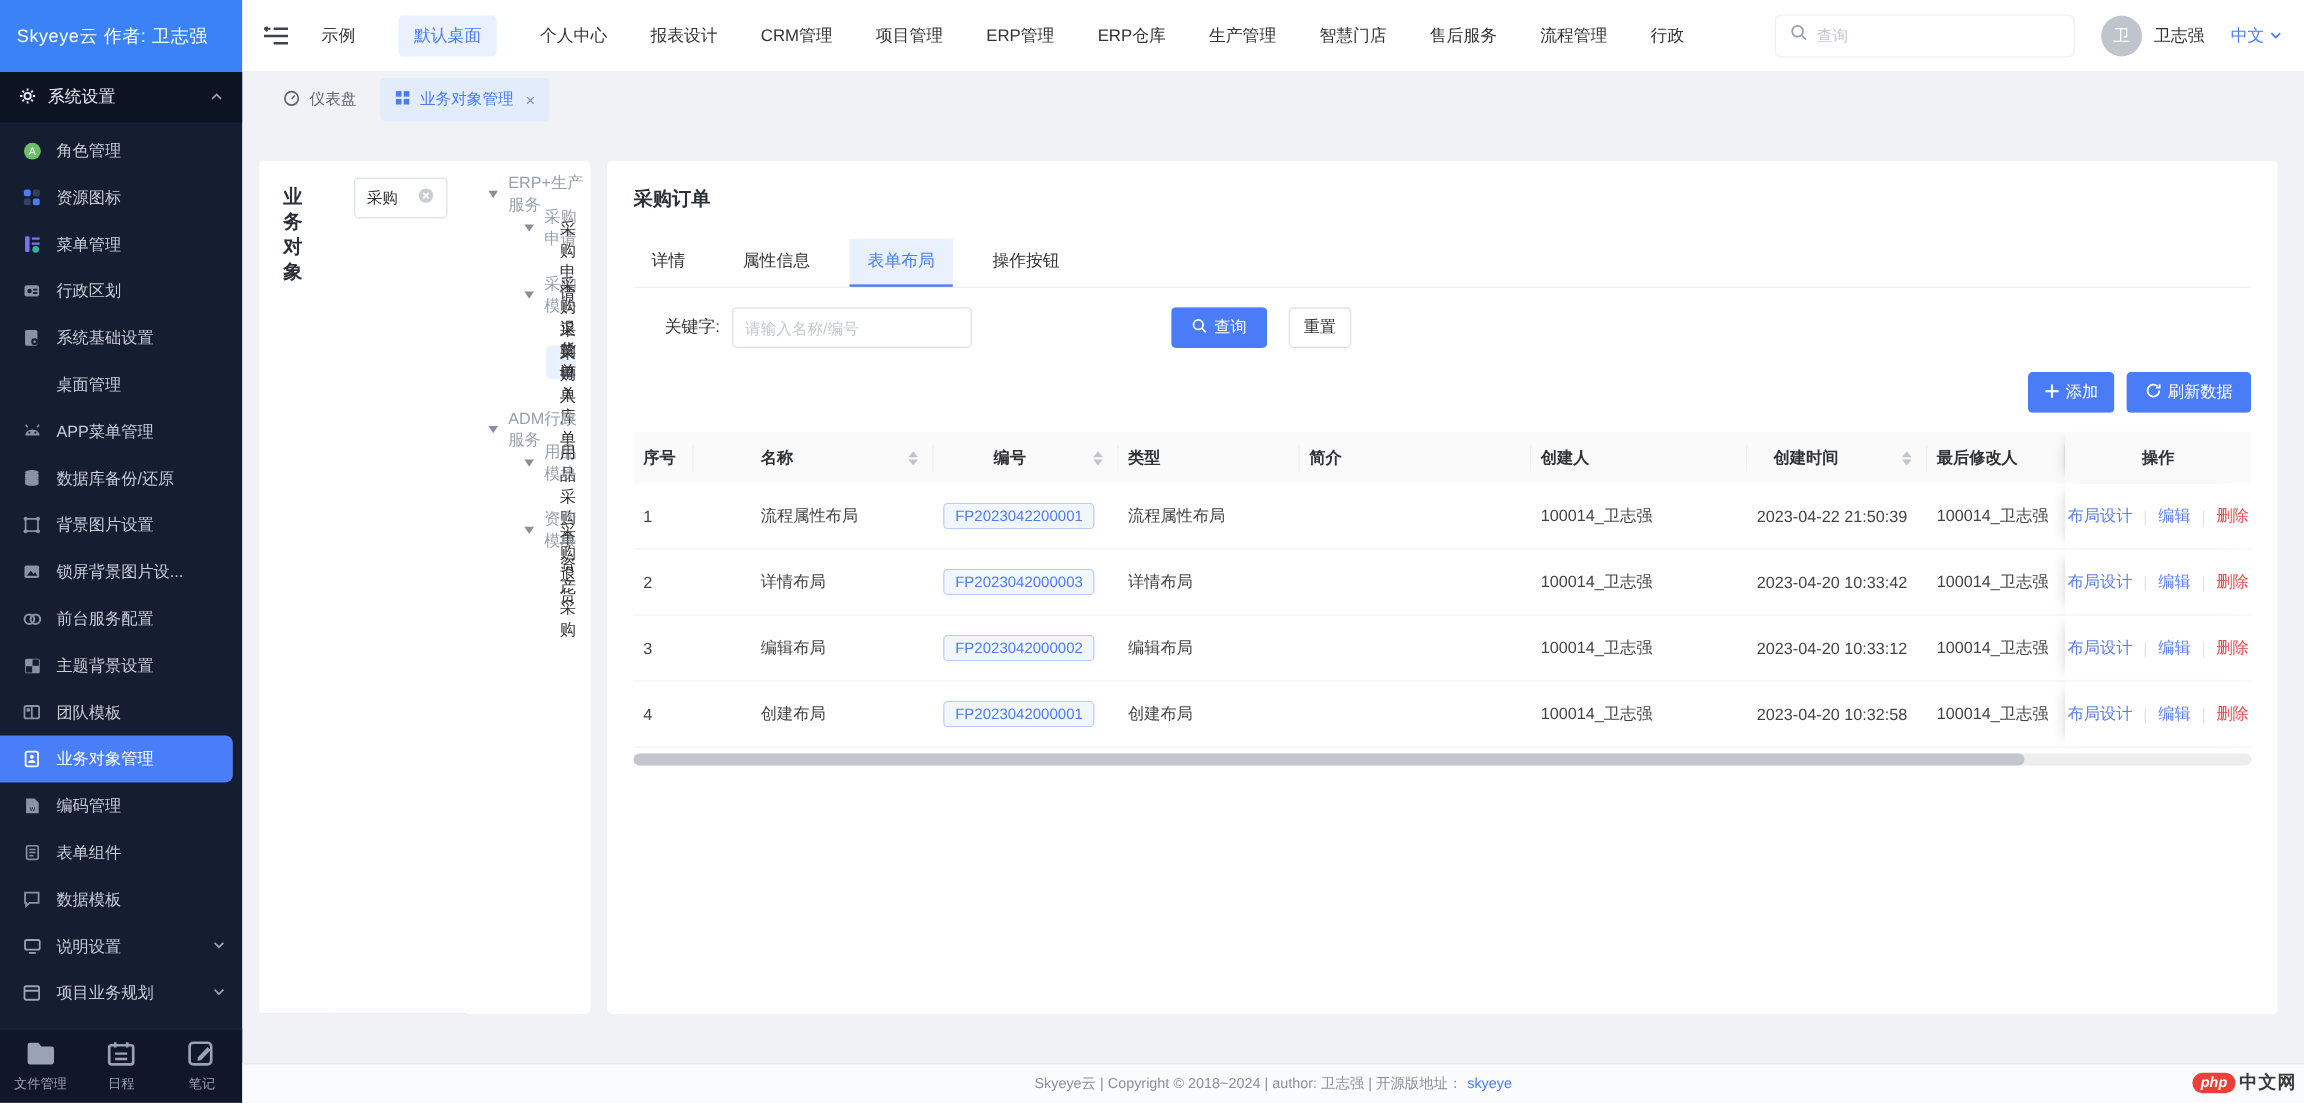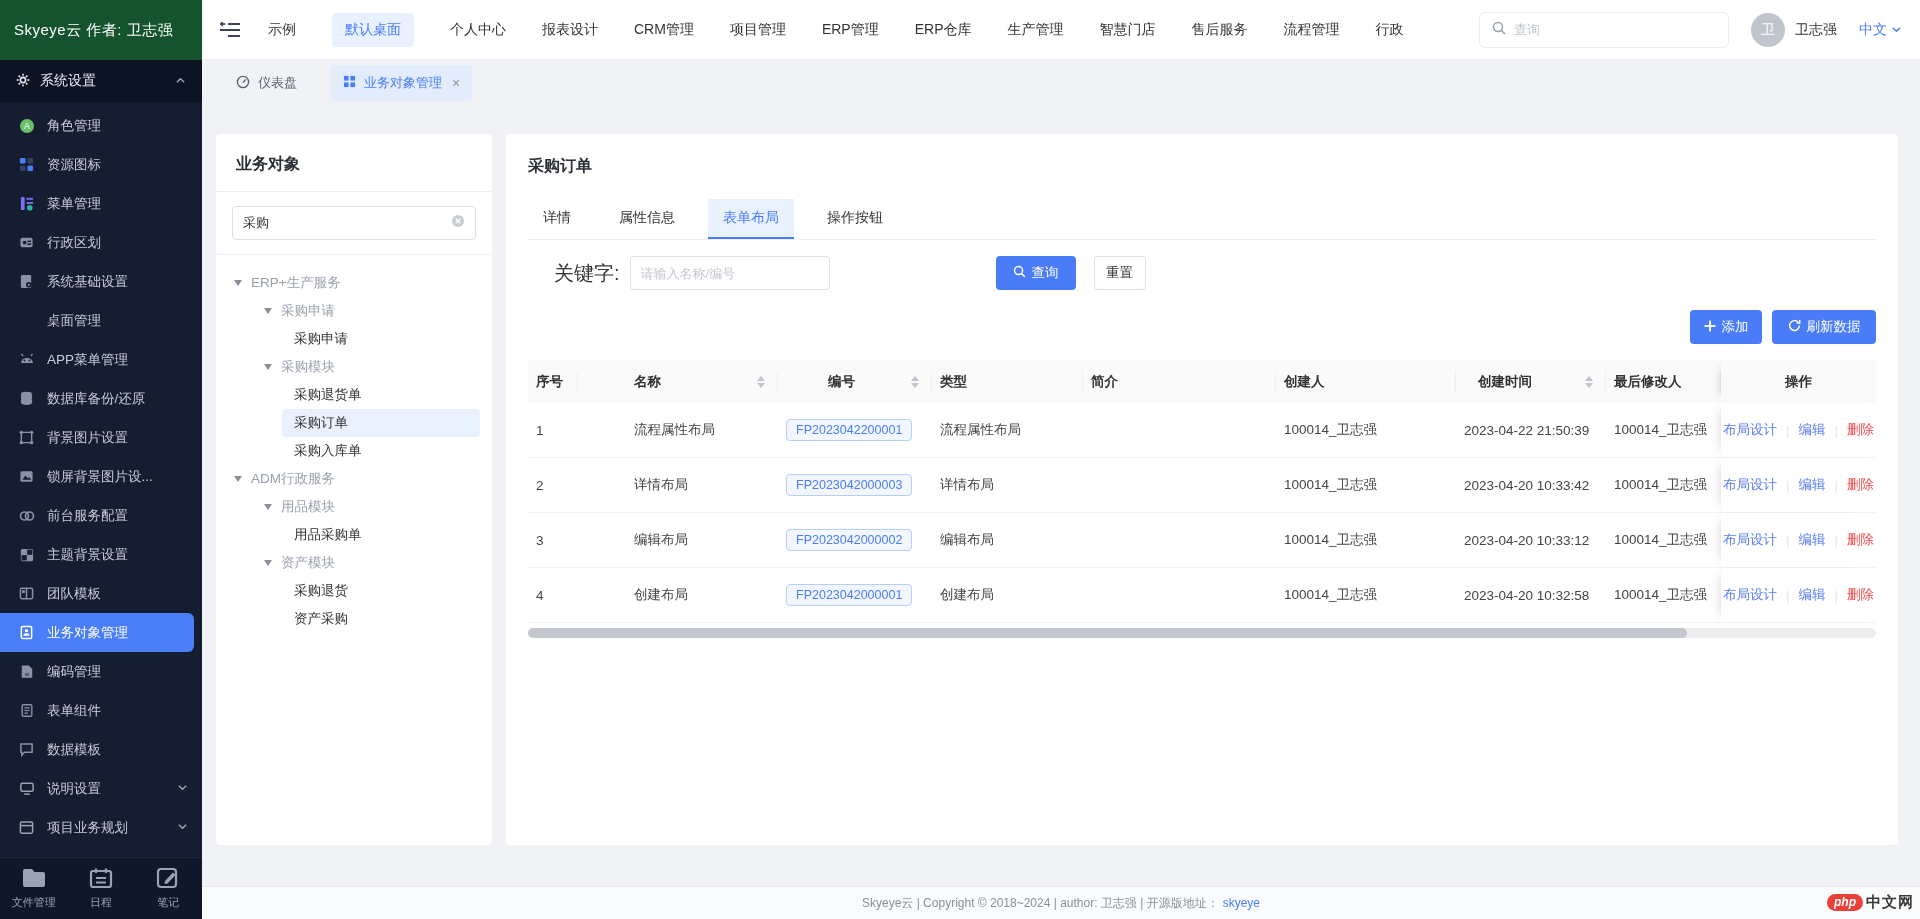--- a/index.html
+++ b/index.html
@@ -2,21 +2,21 @@
 <html><head>
 <meta charset="utf-8">
 <style>
   * { margin:0; padding:0; box-sizing:border-box; }
   html,body { width:1920px; height:919px; overflow:hidden; background:#fff;
     font-family:"Liberation Sans","DejaVu Sans",sans-serif; }
   .stage { width:1920px; height:919px; display:flex; overflow:hidden; }
 
   
   .sidebar { width:202px; background:#151d30; display:flex; flex-direction:column; flex-shrink:0; }
-  .logo { height:60px; background:#14532d; color:#fff; font-size:15px; display:flex; align-items:center; padding-left:14px; letter-spacing:.5px; flex-shrink:0; }
+  .logo { height:60px; background:#3b82f6; color:#fff; font-size:15px; display:flex; align-items:center; padding-left:14px; letter-spacing:.5px; flex-shrink:0; }
   .menu-head { height:42px; background:#0c1424; color:#e7ebf2; font-size:14px; display:flex; align-items:center; gap:10px; padding:0 16px; flex-shrink:0; cursor:pointer; }
   .menu-head .grow { flex:1; }
   .menu-items { flex:1; overflow:hidden; padding-top:4px; }
   .m-item { height:39px; display:flex; align-items:center; gap:12px; padding-left:18px; color:#c7ccd6; font-size:13.5px; cursor:pointer; }
   .m-item .ic { width:17px; height:17px; display:inline-flex; align-items:center; justify-content:center; flex-shrink:0; }
   .m-item.noicon { padding-left:47px; }
   .m-item.active { background:#4a7df8; color:#fff; border-radius:0 6px 6px 0; margin-right:8px; }
   .m-item .grow { flex:1; }
   .m-item .chev { margin-right:14px; }
   .dock { height:62px; background:#0f1728; border-top:1px solid rgba(255,255,255,.07); display:flex; align-items:center; justify-content:space-around; flex-shrink:0; }
@@ -29,50 +29,50 @@
   .nav { display:flex; align-items:center; gap:36px; }
   .nav a { font-size:14px; color:#333; text-decoration:none; white-space:nowrap; cursor:pointer; }
   .nav a.active { background:#e9f1fe; color:#4a7cf8; padding:8px 13px; border-radius:4px; }
   .top-search { margin-left:auto; width:250px; height:36px; border:1px solid #ebedf0; border-radius:6px; display:flex; align-items:center; gap:8px; padding:0 12px; background:#fff; }
   .top-search input { border:none; outline:none; font-size:13px; color:#333; width:100%; background:transparent; }
   .top-search input::placeholder { color:#c3c7cf; }
   .avatar { width:34px; height:34px; border-radius:50%; background:#c0c4cc; color:#fff; font-size:14px; display:flex; align-items:center; justify-content:center; margin-left:22px; cursor:pointer; }
   .username { font-size:14px; color:#333; margin-left:10px; cursor:pointer; }
   .lang { font-size:14px; color:#4a7cf8; margin-left:22px; display:flex; align-items:center; gap:4px; cursor:pointer; }
 
-  .tabstrip { height:46px; display:flex; align-items:center; gap:22px; padding-left:22px; flex-shrink:0; }
+  .tabstrip { height:46px; display:flex; align-items:center; gap:8px; padding-left:22px; flex-shrink:0; }
   .page-tab { display:flex; align-items:center; gap:8px; font-size:13px; color:#5c6370; padding:9px 12px; border-radius:4px; cursor:pointer; }
   .page-tab.active { background:#e2ecfb; color:#4a7cf8; }
   .page-tab .x { color:#8a9099; font-size:14px; margin-left:2px; cursor:pointer; }
 
   .content { flex:1; display:flex; gap:14px; padding:28px 22px 41px 14px; min-height:0; }
 
   
-  .obj-panel { width:276px; background:#fff; border-radius:4px; flex-shrink:0; display:flex; flex-direction:column; overflow:hidden; }
+  .obj-panel { width:276px; background:#fff; border-radius:4px; flex-shrink:0; display:flex; flex-direction:row; overflow:hidden; }
   .obj-title { font-size:16px; font-weight:bold; color:#2b2f36; padding:20px 20px 16px; border-bottom:1px solid #f0f0f0; }
   .obj-search-wrap { padding:14px 16px; border-bottom:1px solid #f0f0f0; }
   .obj-search { height:34px; border:1px solid #dcdfe6; border-radius:4px; display:flex; align-items:center; padding:0 10px; gap:8px; }
   .obj-search input { border:none; outline:none; font-size:13px; color:#333; width:100%; }
   .tree { padding:14px 0; font-size:13.5px; }
   .tnode { height:28px; display:flex; align-items:center; cursor:pointer; }
   .tnode .caret { width:0; height:0; border-left:4.5px solid transparent; border-right:4.5px solid transparent; border-top:6px solid #8a9099; margin-right:9px; flex-shrink:0; }
   .tnode.group { color:#9aa0ab; }
   .tnode.l0 { padding-left:18px; }
   .tnode.l1 { padding-left:48px; }
   .tnode.leaf { color:#333; margin:0 12px 0 66px; padding-left:12px; border-radius:4px; }
   .tnode.leaf.selected { background:#e8f1fd; }
 
   
   .detail-panel { flex:1; background:#fff; border-radius:4px; padding:22px 22px 0; min-width:0; display:flex; flex-direction:column; }
   .detail-title { font-size:16px; font-weight:bold; color:#2b2f36; }
   .dtabs { display:flex; align-items:center; margin-top:22px; border-bottom:1px solid #ebeef5; }
   .dtab { font-size:14px; color:#333; padding:10px 15px; margin-right:18px; cursor:pointer; border-bottom:2px solid transparent; }
   .dtab.active { background:#e9f1fe; color:#4a7cf8; border-bottom:2px solid #4a7cf8; }
   .filter-row { display:flex; align-items:center; margin-top:16px; padding-left:26px; }
-  .filter-label { font-size:20px; color:#333; margin-right:10px; }
+  .filter-label { font-size:14px; color:#333; margin-right:10px; }
   .filter-input { width:200px; height:34px; border:1px solid #dcdfe6; border-radius:4px; padding:0 10px; font-size:13px; color:#333; outline:none; }
   .filter-input::placeholder { color:#c3c7cf; }
   .btn { height:34px; border-radius:4px; font-size:13.5px; display:inline-flex; align-items:center; justify-content:center; gap:6px; cursor:pointer; border:1px solid transparent; }
   .btn-primary { background:#4a7cf8; color:#fff; }
   .btn-plain { background:#fff; color:#333; border-color:#dcdfe6; }
   .btn-query { width:80px; margin-left:166px; }
   .btn-reset { width:52px; margin-left:18px; }
   .action-row { display:flex; justify-content:flex-end; gap:10px; margin-top:20px; }
   .btn-add { width:72px; }
   .btn-refresh { width:104px; }

